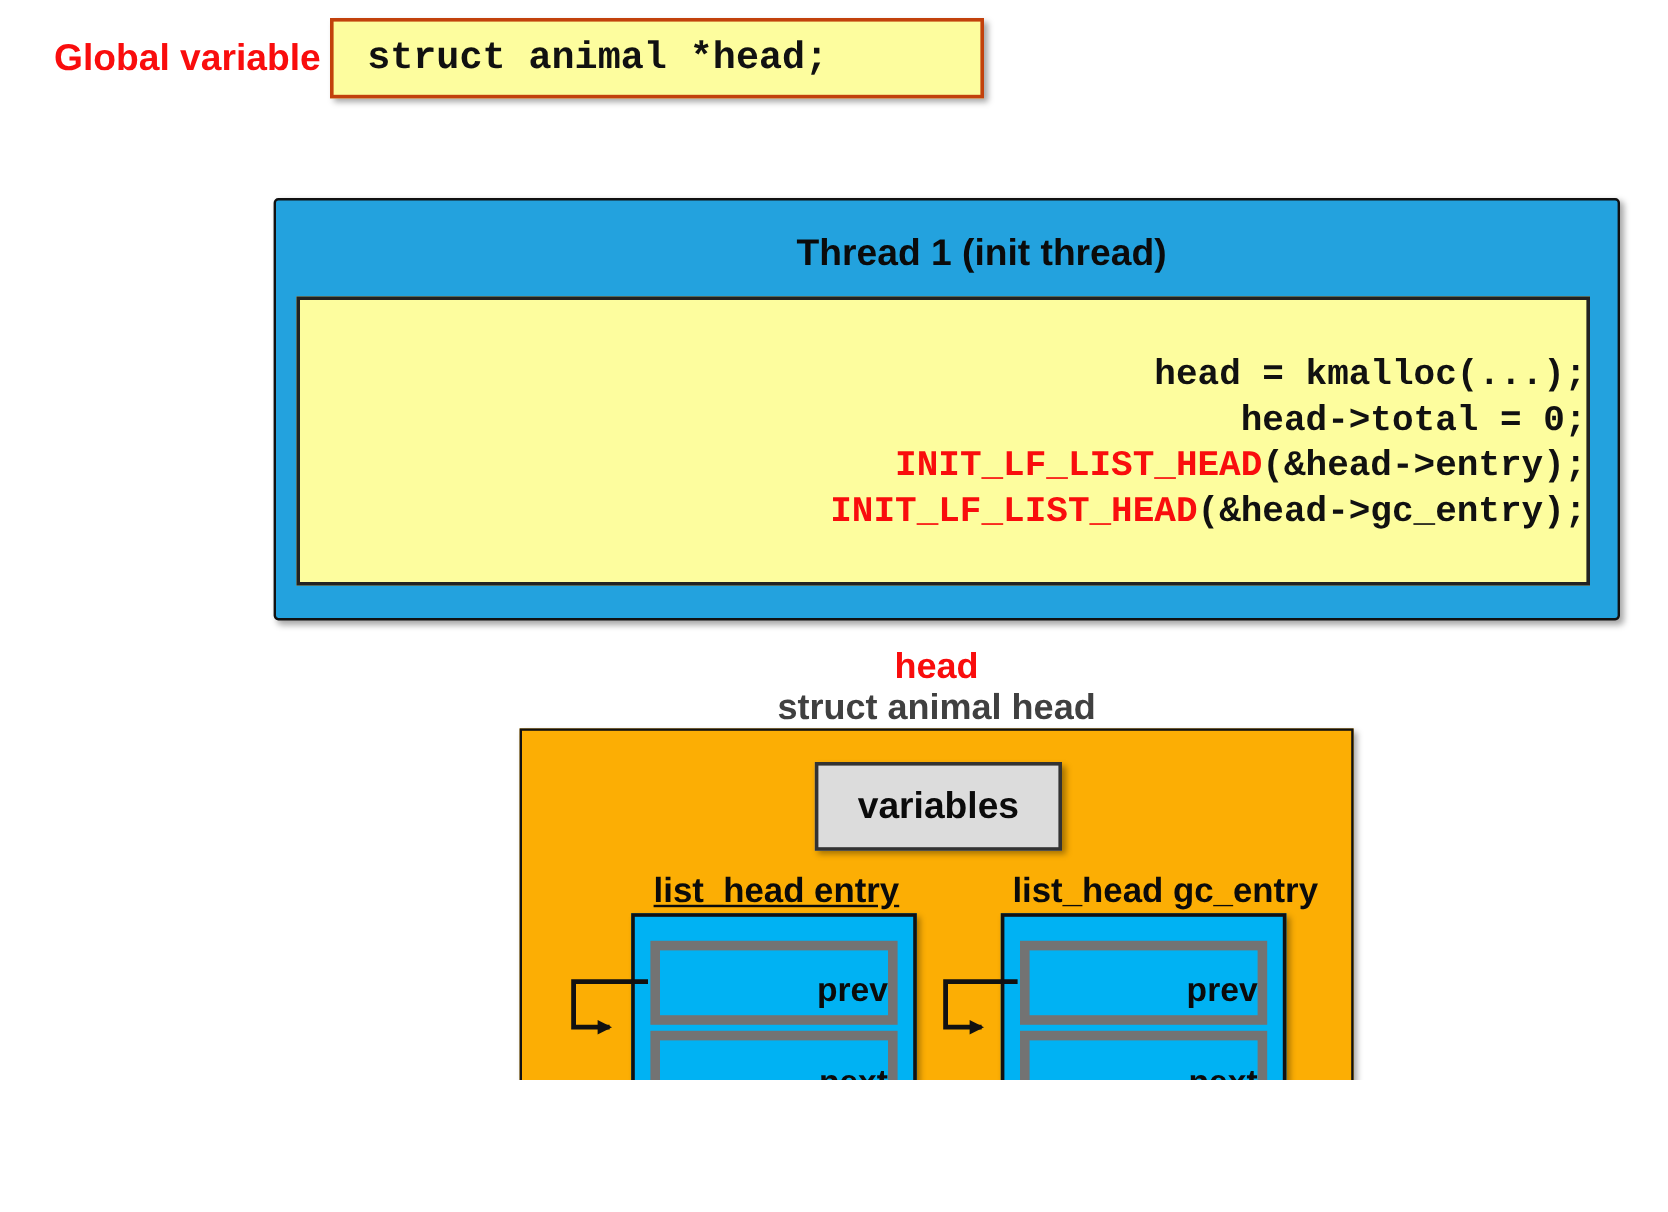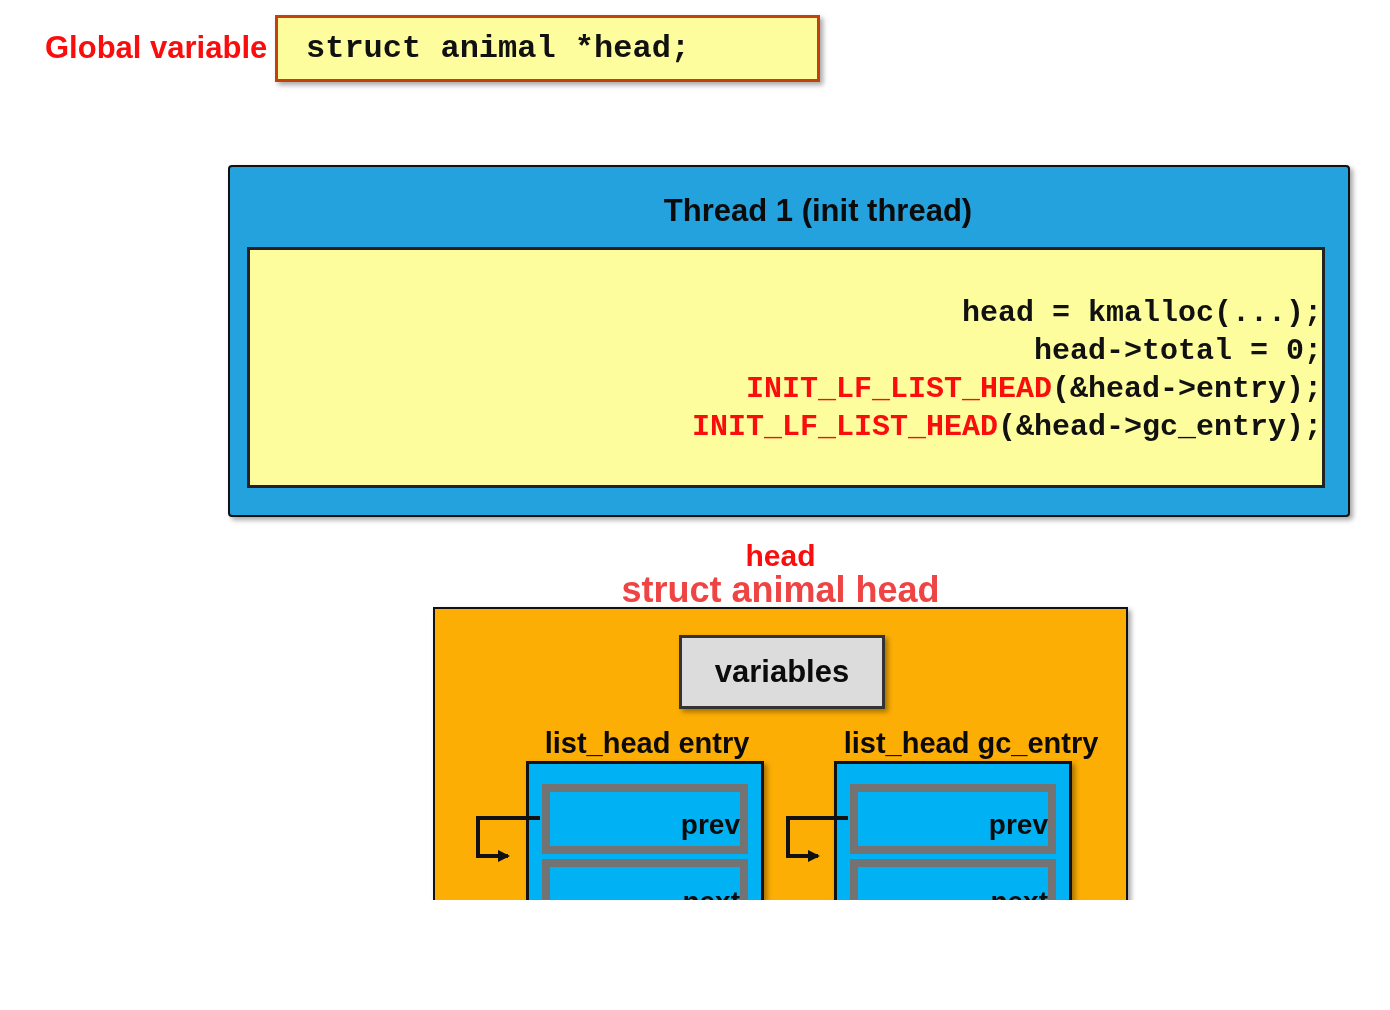--- a/index.html
+++ b/index.html
@@ -42,38 +42,38 @@
     font-family:"Liberation Mono",monospace;font-weight:bold;font-size:30px;
     line-height:38px;color:#111;white-space:pre;text-align:right;
   }
   .code-line .macro{color:var(--red);}
 
   
   .head-labels{
     position:absolute;left:433px;top:538px;width:695px;text-align:center;
   }
   .head-ptr{font-size:30px;font-weight:bold;color:var(--red);line-height:36px;}
-  .struct-name{font-size:36px;font-weight:bold;color:#ef4444;line-height:32px;}
+  .struct-name{font-size:30px;font-weight:bold;color:#404040;line-height:32px;}
 
   
   .struct-box{
     position:absolute;left:433px;top:607px;width:695px;height:378px;
     background:var(--orange);border:2px solid #111;box-sizing:border-box;
   }
   .vars-box{
     position:absolute;left:244px;top:26px;width:206px;height:74px;
     background:var(--gray);border:3px solid #333;box-sizing:border-box;
     text-align:center;
   }
   .vars-box span{line-height:68px;font-size:31px;font-weight:bold;color:#0b0b0b;}
   .lh-label{
     position:absolute;top:118px;width:280px;text-align:center;
     font-size:29px;font-weight:bold;color:#0b0b0b;white-space:nowrap;
   }
-  .lh-label-0{left:72px;}
+  .lh-label-0{left:72px;text-decoration:underline;}
   .lh-label-1{left:396px;}
   .lh-box{
     position:absolute;top:152px;width:238px;height:194px;
     background:var(--boxblue);border:3px solid #111;box-sizing:border-box;
   }
   .lh-box-0{left:91px;}
   .lh-box-1{left:399px;}
   .field{
     position:absolute;left:13px;width:206px;height:70px;
     background:var(--boxblue);border:8px solid #737373;box-sizing:border-box;

